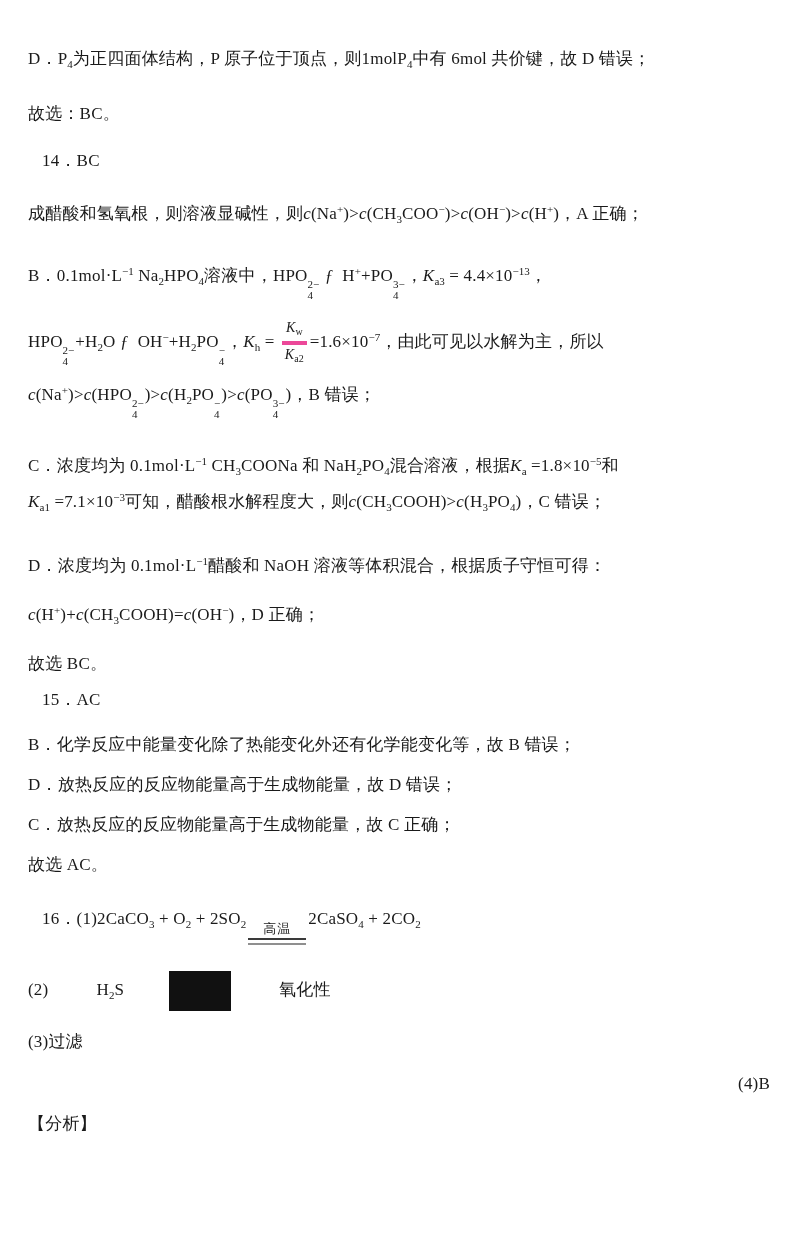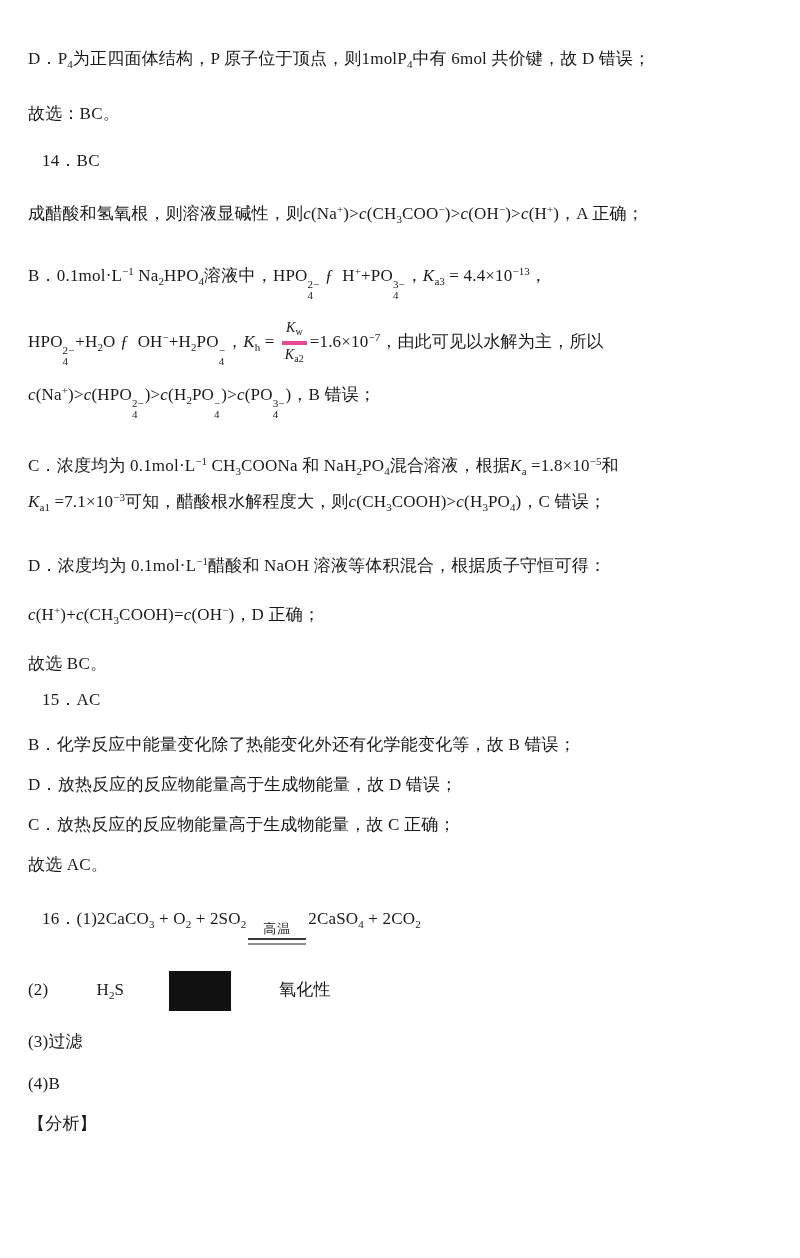--- a/index.html
+++ b/index.html
@@ -63,15 +63,15 @@
     <div class="line" style="margin-top: 18px;"><i class="it">c</i>(H<sup class="sp">+</sup>)+<i class="it">c</i>(CH<sub class="sb">3</sub>COOH)=<i class="it">c</i>(OH<sup class="sp">−</sup>)，D 正确；</div>
     <div class="line" style="margin-top: 18px;">故选 BC。</div>
     <div class="line indent" style="margin-top: 10px;">15．AC</div>
     <div class="line" style="margin-top: 19px;">B．化学反应中能量变化除了热能变化外还有化学能变化等，故 B 错误；</div>
     <div class="line" style="margin-top: 14px;">D．放热反应的反应物能量高于生成物能量，故 D 错误；</div>
     <div class="line" style="margin-top: 14px;">C．放热反应的反应物能量高于生成物能量，故 C 正确；</div>
     <div class="line" style="margin-top: 14px;">故选 AC。</div>
     <div class="line indent" style="margin-top: 28px;">16．(1)2CaCO<sub class="sb">3</sub> + O<sub class="sb">2</sub> + 2SO<sub class="sb">2</sub><span class="cond"><span class="top">高温</span><span class="dline"></span></span>2CaSO<sub class="sb">4</sub> + 2CO<sub class="sb">2</sub></div>
     <div class="line" style="margin-top: 26px;">(2)<span class="hsp" style="width: 48px;"></span>H<sub class="sb">2</sub>S<span class="hsp" style="width: 45px;"></span><span class="rbox" style="width: 62px; height: 40px; background: rgb(17, 17, 17);"></span><span class="hsp" style="width: 48px;"></span>氧化性</div>
     <div class="line" style="margin-top: 18px;">(3)过滤</div>
-    <div class="line" style="margin-top: 16px;">(4)B</div>
+    <div class="line" style="margin-top: 16px; text-align: right;">(4)B</div>
     <div class="line" style="margin-top: 14px;">【分析】</div>
   </div>
 
 </body></html>

